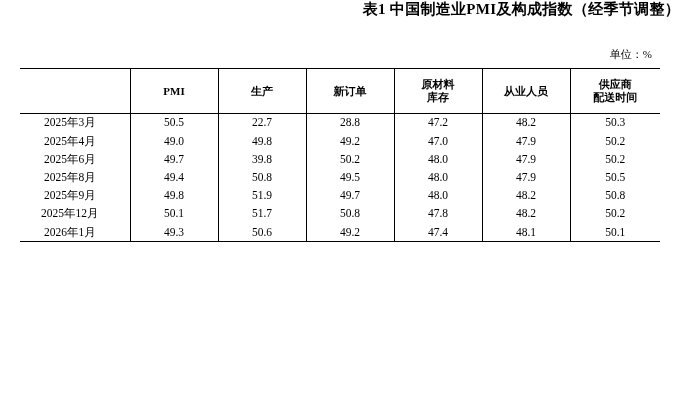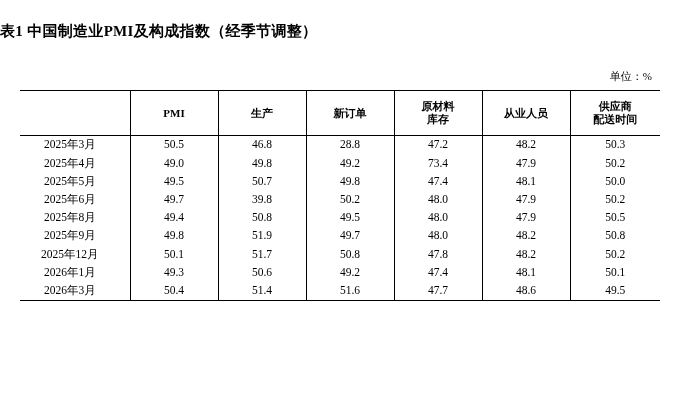--- a/index.html
+++ b/index.html
@@ -14,25 +14,25 @@
     color: #000000;
     overflow: hidden;
   }
   .page {
     position: relative;
     width: 680px;
     height: 406px;
     box-sizing: border-box;
   }
   .title {
-    text-align: left;
+    text-align: right;
     font-size: 15px;
     font-weight: bold;
     font-family: "Liberation Serif", serif;
-    padding-top: 22px;
+    padding-top: 0;
     letter-spacing: 0.3px;
   }
   .unit {
     text-align: right;
     font-size: 11px;
     padding-right: 28px;
     padding-top: 28px;
     padding-left: 29px;
   }
   table.pmi {
@@ -137,43 +137,34 @@
         <th class="lastcol">
           <span class="hdr-two-line">供应商</span>
           <span class="hdr-sub">配送时间</span>
         </th>
       </tr>
     </thead>
     <tbody>
       <tr>
         <td class="rowlabel">2025年3月</td>
         <td class="datacell">50.5</td>
-        <td class="datacell">46.8</td>
+        <td class="datacell">22.7</td>
         <td class="datacell">28.8</td>
         <td class="datacell">47.2</td>
         <td class="datacell">48.2</td>
         <td class="lastcol">50.3</td>
       </tr>
       <tr>
         <td class="rowlabel">2025年4月</td>
         <td class="datacell">49.0</td>
         <td class="datacell">49.8</td>
         <td class="datacell">49.2</td>
-        <td class="datacell">73.4</td>
+        <td class="datacell">47.0</td>
         <td class="datacell">47.9</td>
         <td class="lastcol">50.2</td>
-      </tr>
-      <tr>
-        <td class="rowlabel">2025年5月</td>
-        <td class="datacell">49.5</td>
-        <td class="datacell">50.7</td>
-        <td class="datacell">49.8</td>
-        <td class="datacell">47.4</td>
-        <td class="datacell">48.1</td>
-        <td class="lastcol">50.0</td>
       </tr>
       <tr>
         <td class="rowlabel">2025年6月</td>
         <td class="datacell">49.7</td>
         <td class="datacell">39.8</td>
         <td class="datacell">50.2</td>
         <td class="datacell">48.0</td>
         <td class="datacell">47.9</td>
         <td class="lastcol">50.2</td>
       </tr>
@@ -206,25 +197,16 @@
       </tr>
       <tr>
         <td class="rowlabel">2026年1月</td>
         <td class="datacell">49.3</td>
         <td class="datacell">50.6</td>
         <td class="datacell">49.2</td>
         <td class="datacell">47.4</td>
         <td class="datacell">48.1</td>
         <td class="lastcol">50.1</td>
       </tr>
-      <tr>
-        <td class="rowlabel">2026年3月</td>
-        <td class="datacell">50.4</td>
-        <td class="datacell">51.4</td>
-        <td class="datacell">51.6</td>
-        <td class="datacell">47.7</td>
-        <td class="datacell">48.6</td>
-        <td class="lastcol">49.5</td>
-      </tr>
     </tbody>
   </table>
 
 </div>
 
 </body></html>

